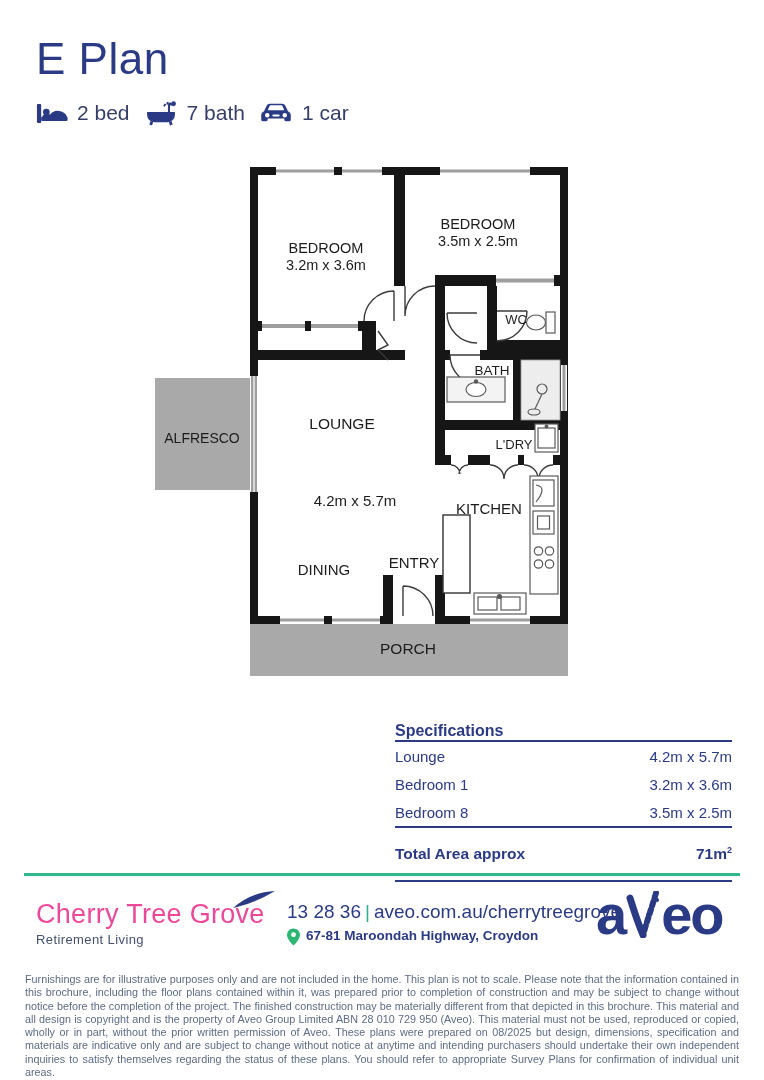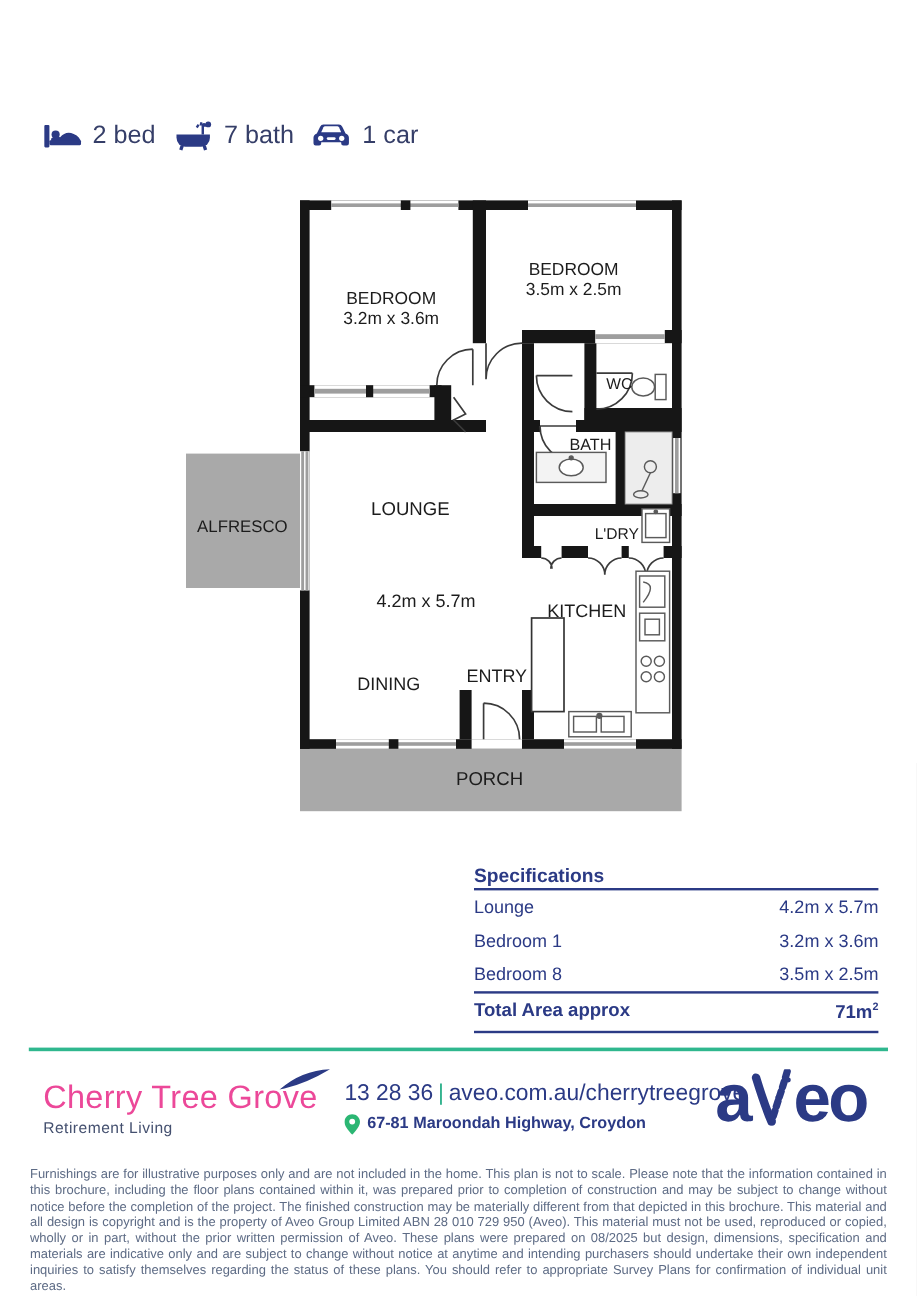--- a/index.html
+++ b/index.html
@@ -17,21 +17,21 @@
   
   .plan-wrap{left:150px;top:163px;width:420px;height:518px;}
   .plan-wrap svg{display:block;}
   .room-label{font-family:"Liberation Sans", sans-serif;fill:#1c1c1c;}
 
   
   .specs{left:395px;top:722px;width:337px;color:#2b3a85;}
   .specs .title{font-size:16px;font-weight:bold;padding-bottom:0;border-bottom:2.5px solid #2b3a85;}
   .specs .row{display:flex;justify-content:space-between;font-size:15px;padding:6px 0 5px 0;}
   .specs .total{display:flex;justify-content:space-between;font-size:15.5px;font-weight:bold;
-                border-top:2.5px solid #2b3a85;border-bottom:2.5px solid #2b3a85;padding:6px 0;text-align:center;}
+                border-top:2.5px solid #2b3a85;border-bottom:2.5px solid #2b3a85;padding:17px 0;text-align:center;}
   .specs sup{font-size:9px;}
 
   
   .sep-line{left:24px;top:873px;width:716px;height:3px;background:#2fb78e;}
   .brand{left:36px;top:899px;}
   .brand-name{position:relative;font-size:27px;color:#ec4899;letter-spacing:0.3px;white-space:nowrap;}
   .brand-leaf{position:absolute;right:-12px;top:-9px;}
   .brand-sub{font-size:13px;color:#44506f;letter-spacing:0.4px;margin-top:2px;}
   .contact{left:287px;top:901px;color:#2b3a85;}
   .contact .line1{font-size:19px;font-weight:normal;}
@@ -42,20 +42,21 @@
   .aveo-logo svg{margin:0 1px;}
 
   .disclaimer{left:25px;top:973px;width:714px;font-size:10.8px;line-height:13.3px;
               color:#5d6b85;text-align:justify;}
 </style>
 </head>
 <body>
 
 <div class="page">
 
+  <div class="abs plan-title">E Plan</div>
 
   <div class="abs features">
     <div class="feature">
       <svg width="32" height="23" viewBox="0 0 34 24">
         <g fill="#2b3a85">
           <rect x="1" y="2" width="4.5" height="20" rx="1"></rect>
           <circle cx="11" cy="10.5" r="3.6"></circle>
           <path d="M15 13 q5 -6 12 -3 q6 2.5 6 7 l0 2 L7 19 l0 -5 q4 -3 8 -1 z"></path>
           <rect x="5.5" y="15.5" width="28" height="4.5" rx="1"></rect>
         </g>

